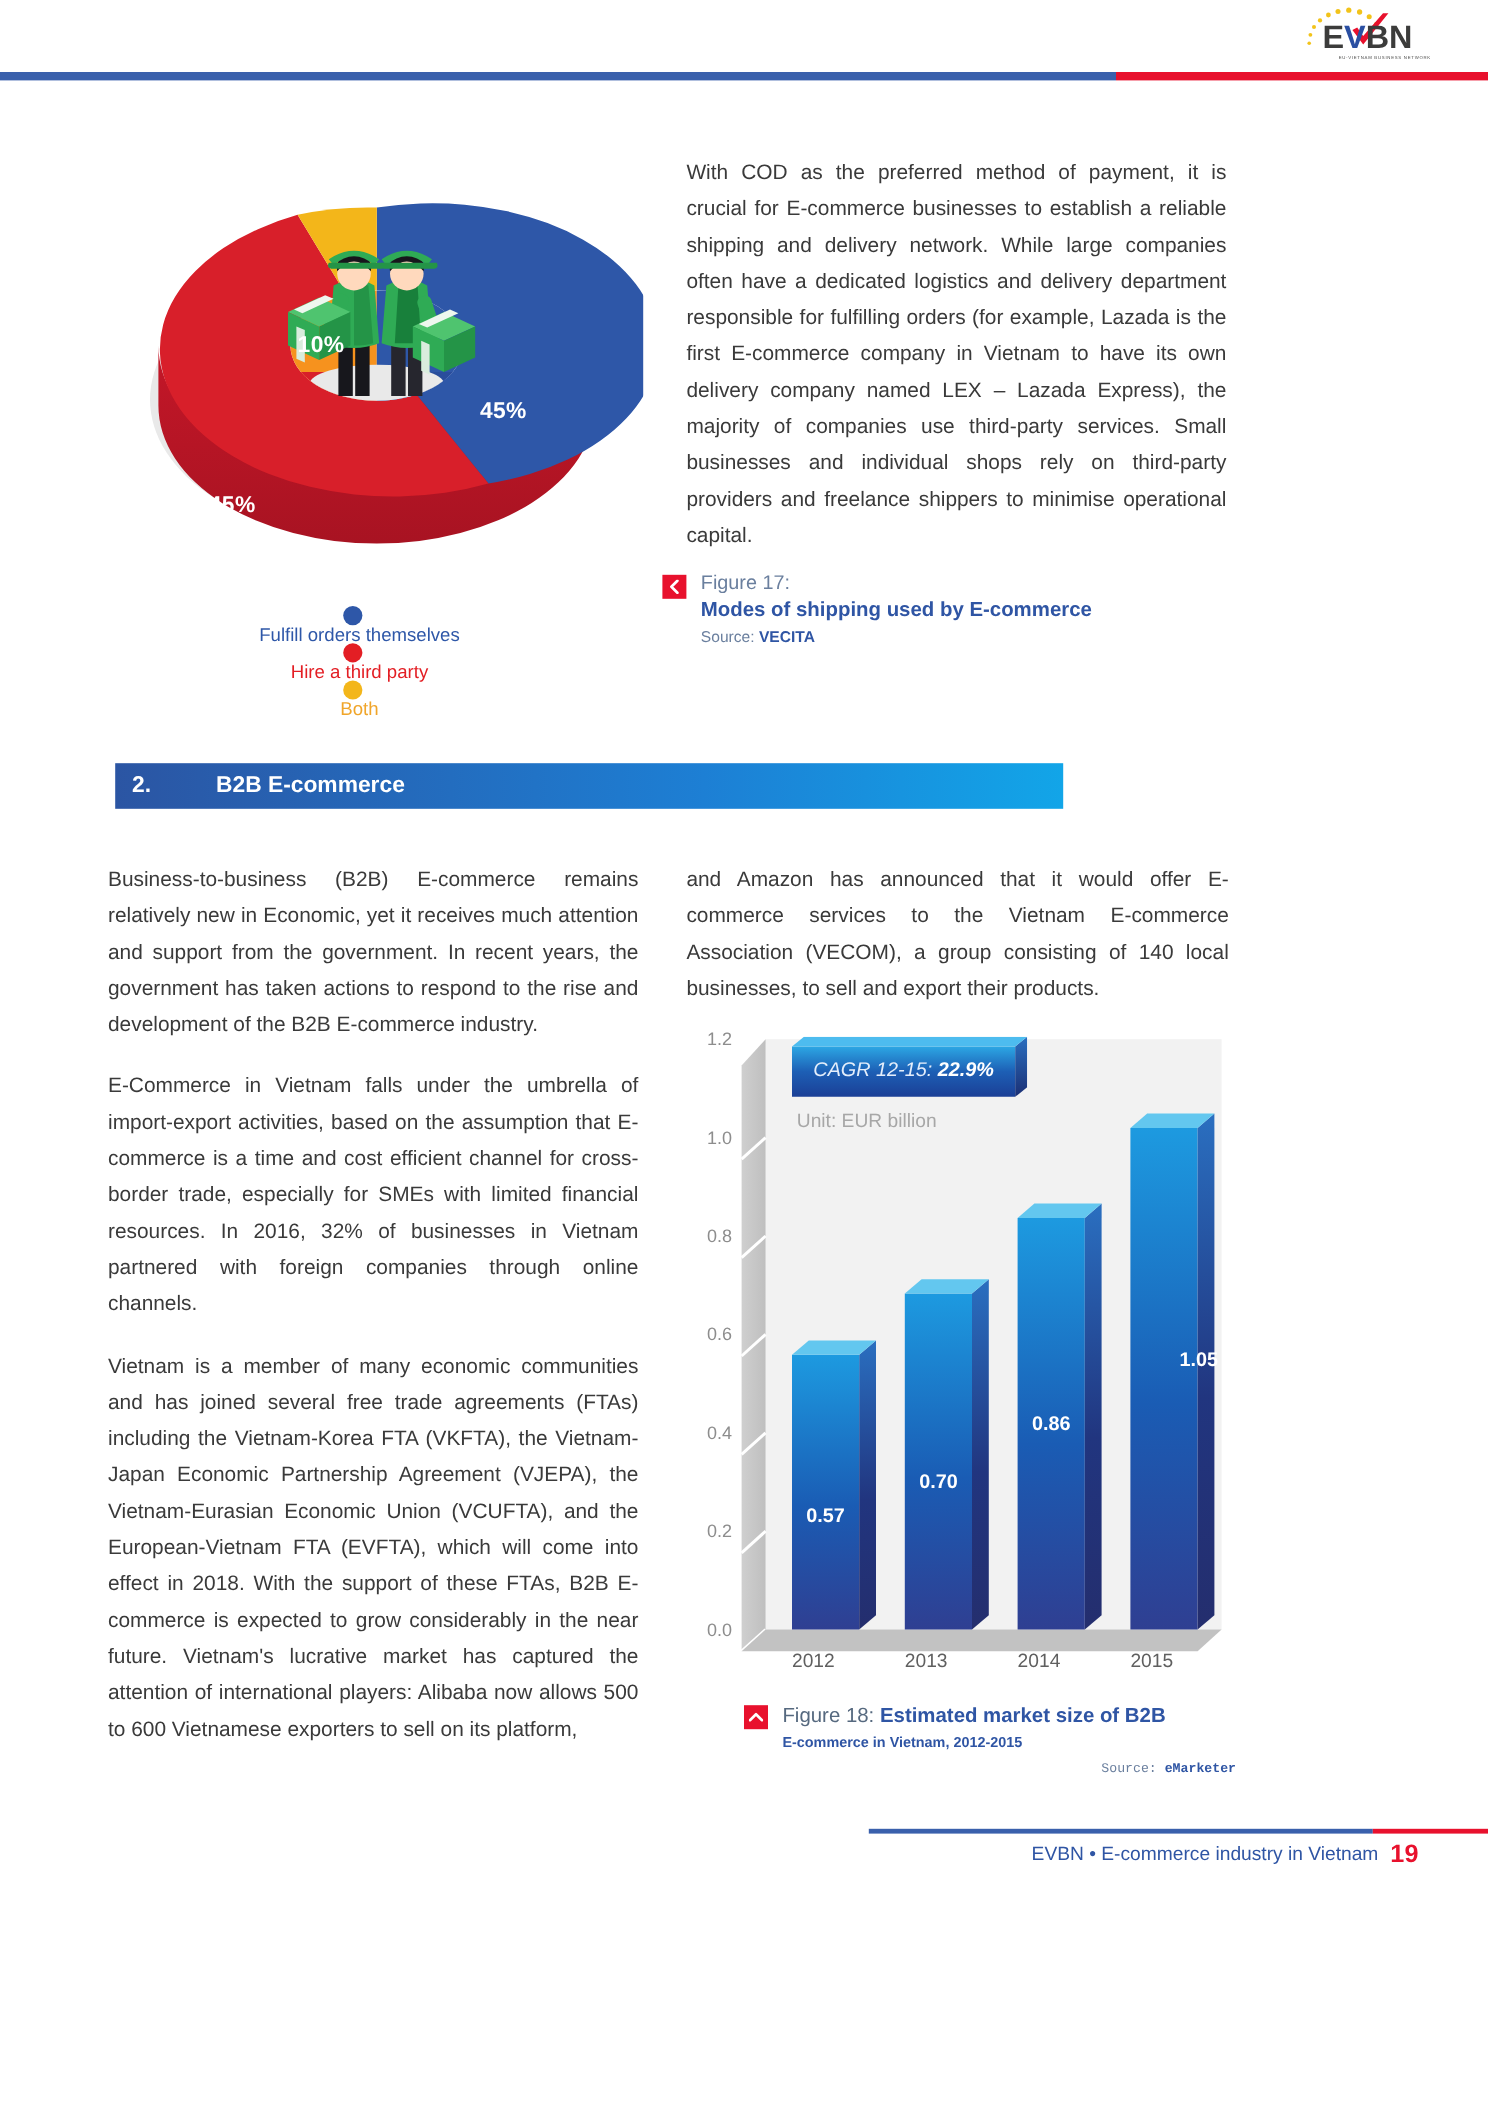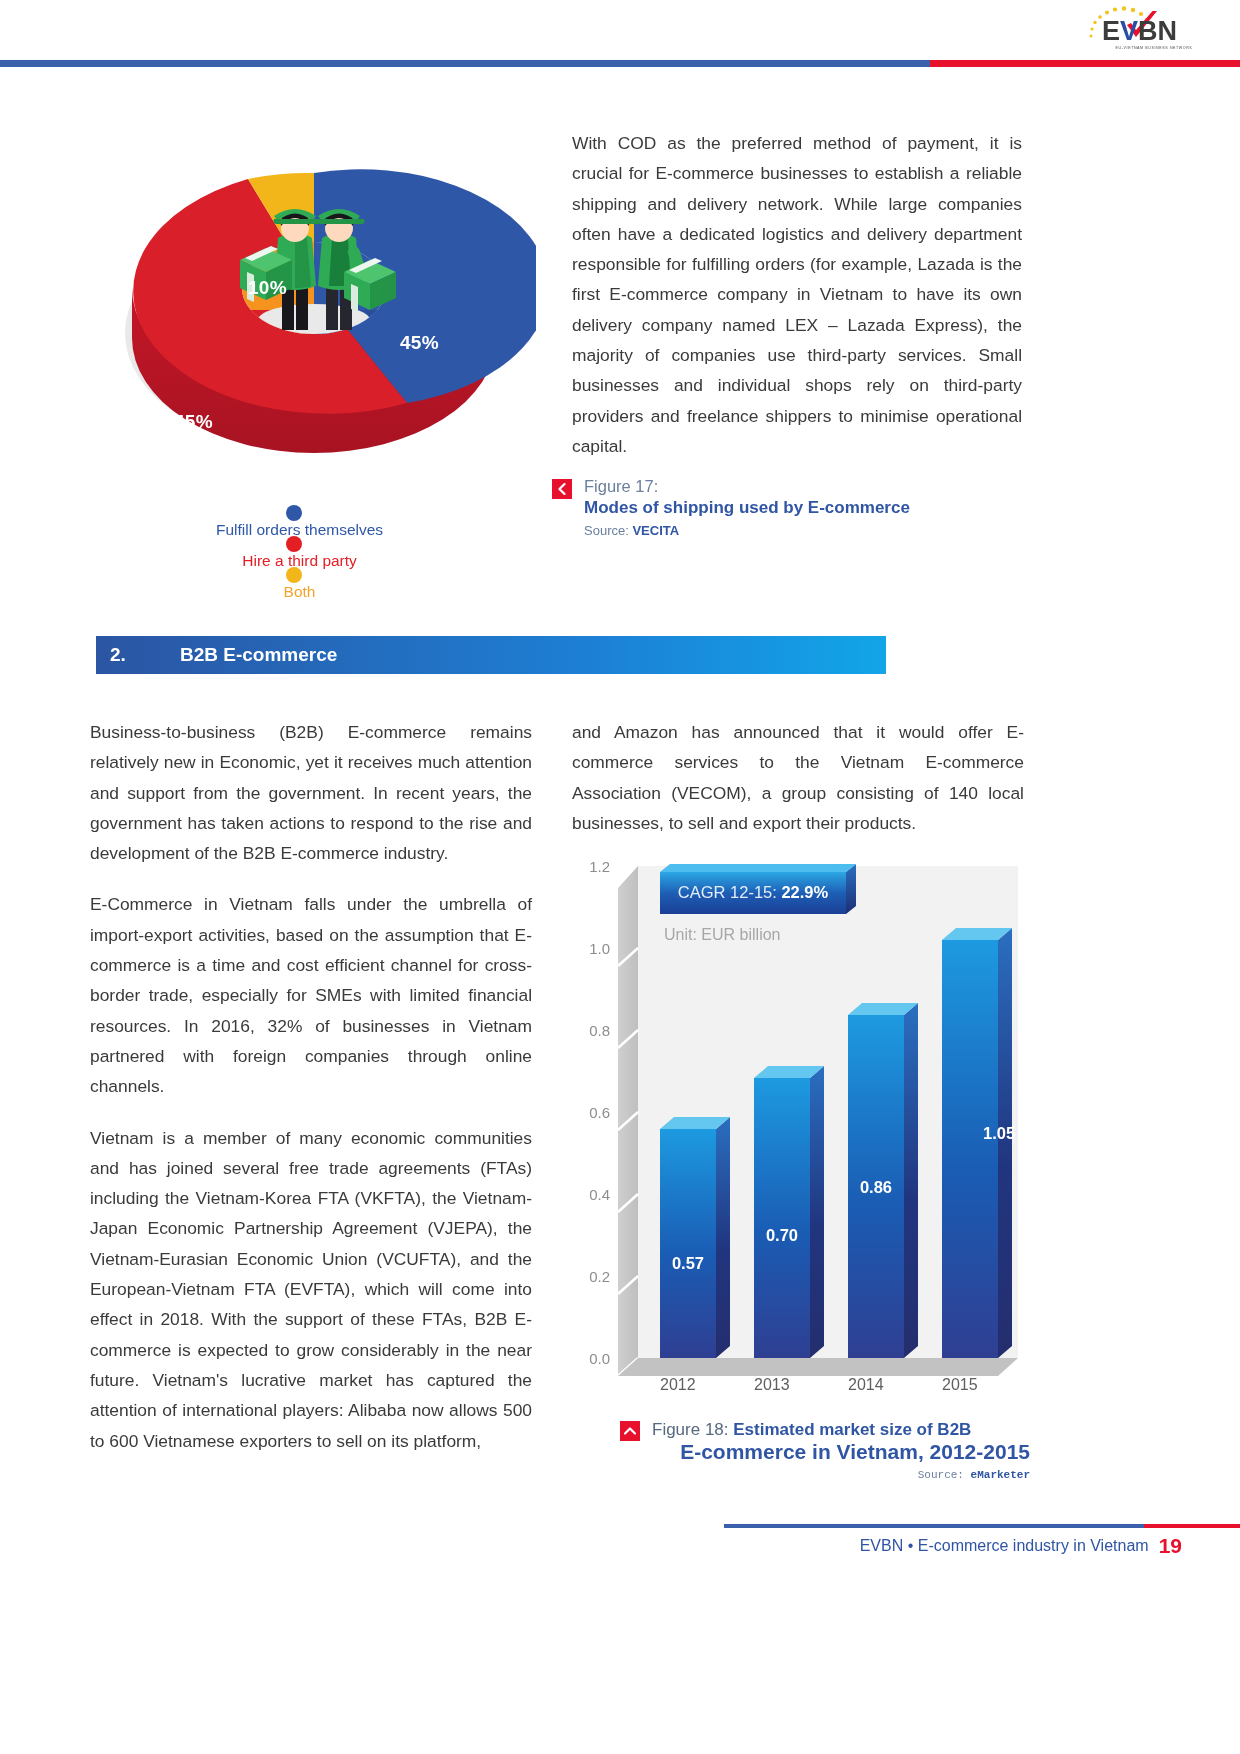--- a/index.html
+++ b/index.html
@@ -97,21 +97,21 @@
   
   .chart-box { position: absolute; left: 578px; top: 848px; width: 450px; height: 560px; }
   .chart-svg { position: absolute; left: 0; top: 0; }
 
   .cagr-badge {
     position: absolute; left: 82px; top: 16px; width: 196px; height: 50px;
   }
   .cagr-face {
     position: absolute; left: 0; top: 6px; width: 186px; height: 44px;
     background: linear-gradient(180deg, #2ca7e4 0%, #1d5fb5 55%, #1b3f96 100%);
-    display: flex; align-items: center; justify-content: center;
+    display: flex; align-items: center; justify-content: center; font-style: italic;
   }
   .cagr-text { color: #e4eefb; font-size: 16.5px; font-family: "Liberation Sans", sans-serif; }
   .cagr-text b { color: #ffffff; font-weight: bold; }
   .unit-label {
     position: absolute; left: 86px; top: 78px; font-size: 16px; color: #a7a7a7;
   }
   .y-tick {
     position: absolute; font-size: 15px; color: #8d8d8d; text-align: right; width: 34px;
   }
   .x-tick {
@@ -120,21 +120,21 @@
   .bar-value {
     position: absolute; font-size: 16.5px; font-weight: bold; color: #ffffff;
     text-align: center; width: 54px;
   }
 
   
   .fig18 { position: absolute; left: 620px; top: 1419px; width: 410px; }
   .fig18 .fig-marker { top: 2px; }
   .fig18-line1 { font-size: 17px; color: #56697f; line-height: 22px; }
   .fig18-line1 b { color: #2f55a4; font-weight: bold; }
-  .fig18-line2 { font-size: 21px; color: #2f55a4; font-weight: bold; line-height: 22px; text-align: right; }
+  .fig18-line2 { font-size: 12px; color: #2f55a4; font-weight: bold; line-height: 22px; }
   .fig18-source { font-size: 11px; color: #6a7f9e; text-align: right; margin-top: 6px; font-family: Liberation Mono, monospace; }
   .fig18-source b { color: #2f55a4; }
 
   
   .footer-rule { position: absolute; left: 724px; top: 1524px; width: 420px; height: 4px; background: #3a60ac; }
   .footer-rule2 { position: absolute; left: 1144px; top: 1524px; width: 96px; height: 4px; background: #e8112d; }
   .footer-text {
     position: absolute; right: 58px; top: 1534px; font-size: 16px; color: #2f55a4;
   }
   .footer-page { font-weight: bold; font-size: 21px; color: #e8112d; margin-left: 10px; vertical-align: -2px; }

